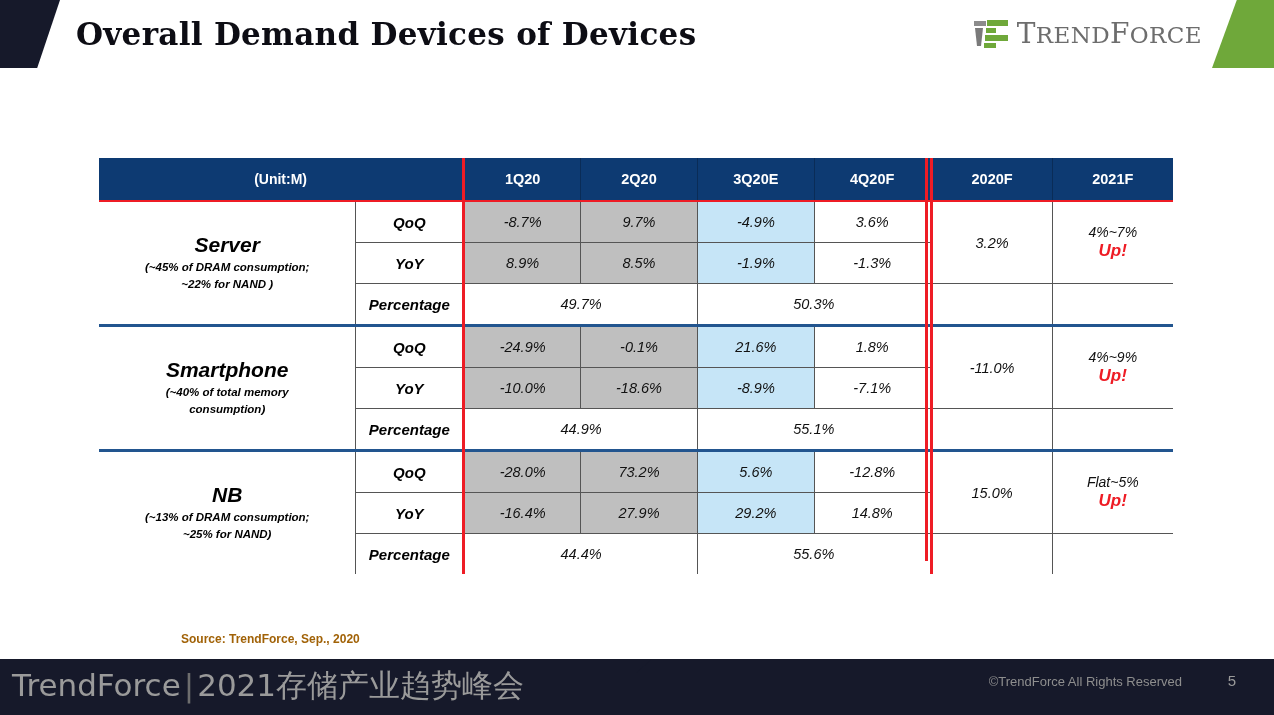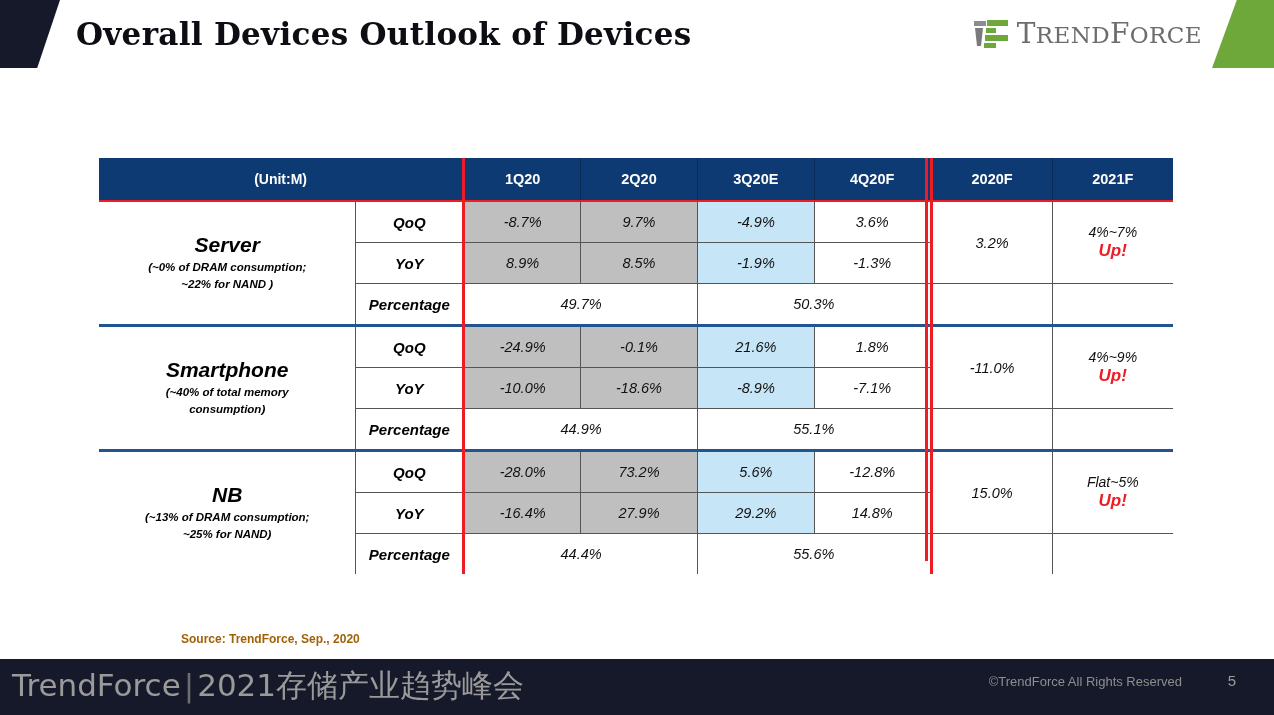--- a/index.html
+++ b/index.html
@@ -280,21 +280,21 @@
     color: #9a9a9a;
     font-size: 15px;
   }
 </style>
 </head>
 <body>
 
 <div class="corner-left"></div>
 <div class="corner-right"></div>
 
-<div class="page-title">Overall Devices Outlook of Devices</div>
+<div class="page-title">Overall Demand Devices of Devices</div>
 
 <div class="brand">
   <svg class="brand-mark" viewBox="0 0 34 30">
     <path d="M0 2 h12 v5 h-12 z" fill="#8c8c8c"></path>
     <path d="M1 9 h8 l-2 18 h-4 z" fill="#7a7a7a"></path>
     <path d="M13 1 h21 v6 h-21 z" fill="#6fa83a"></path>
     <path d="M12 9 h10 v5 h-10 z" fill="#6fa83a"></path>
     <path d="M11 16 h23 v6 h-23 z" fill="#6fa83a"></path>
     <path d="M10 24 h12 v5 h-12 z" fill="#6fa83a"></path>
   </svg>
@@ -339,21 +339,21 @@
     </thead>
 
     <tbody>
       <tr class="hdr-red">
         <td colspan="8"></td>
       </tr>
 
       <tr>
         <td class="cat" rowspan="3">
           <span class="cat-name">Server</span>
-          <span class="cat-sub">(~0% of DRAM consumption;</span>
+          <span class="cat-sub">(~45% of DRAM consumption;</span>
           <span class="cat-sub">~22% for NAND )</span>
         </td>
         <td class="metric">QoQ</td>
         <td class="shade-gray redleft">-8.7%</td>
         <td class="shade-gray">9.7%</td>
         <td class="shade-blue">-4.9%</td>
         <td class="redright">3.6%</td>
         <td rowspan="2">3.2%</td>
         <td rowspan="2" class="noright">
           <span class="up-range">4%~7%</span>

